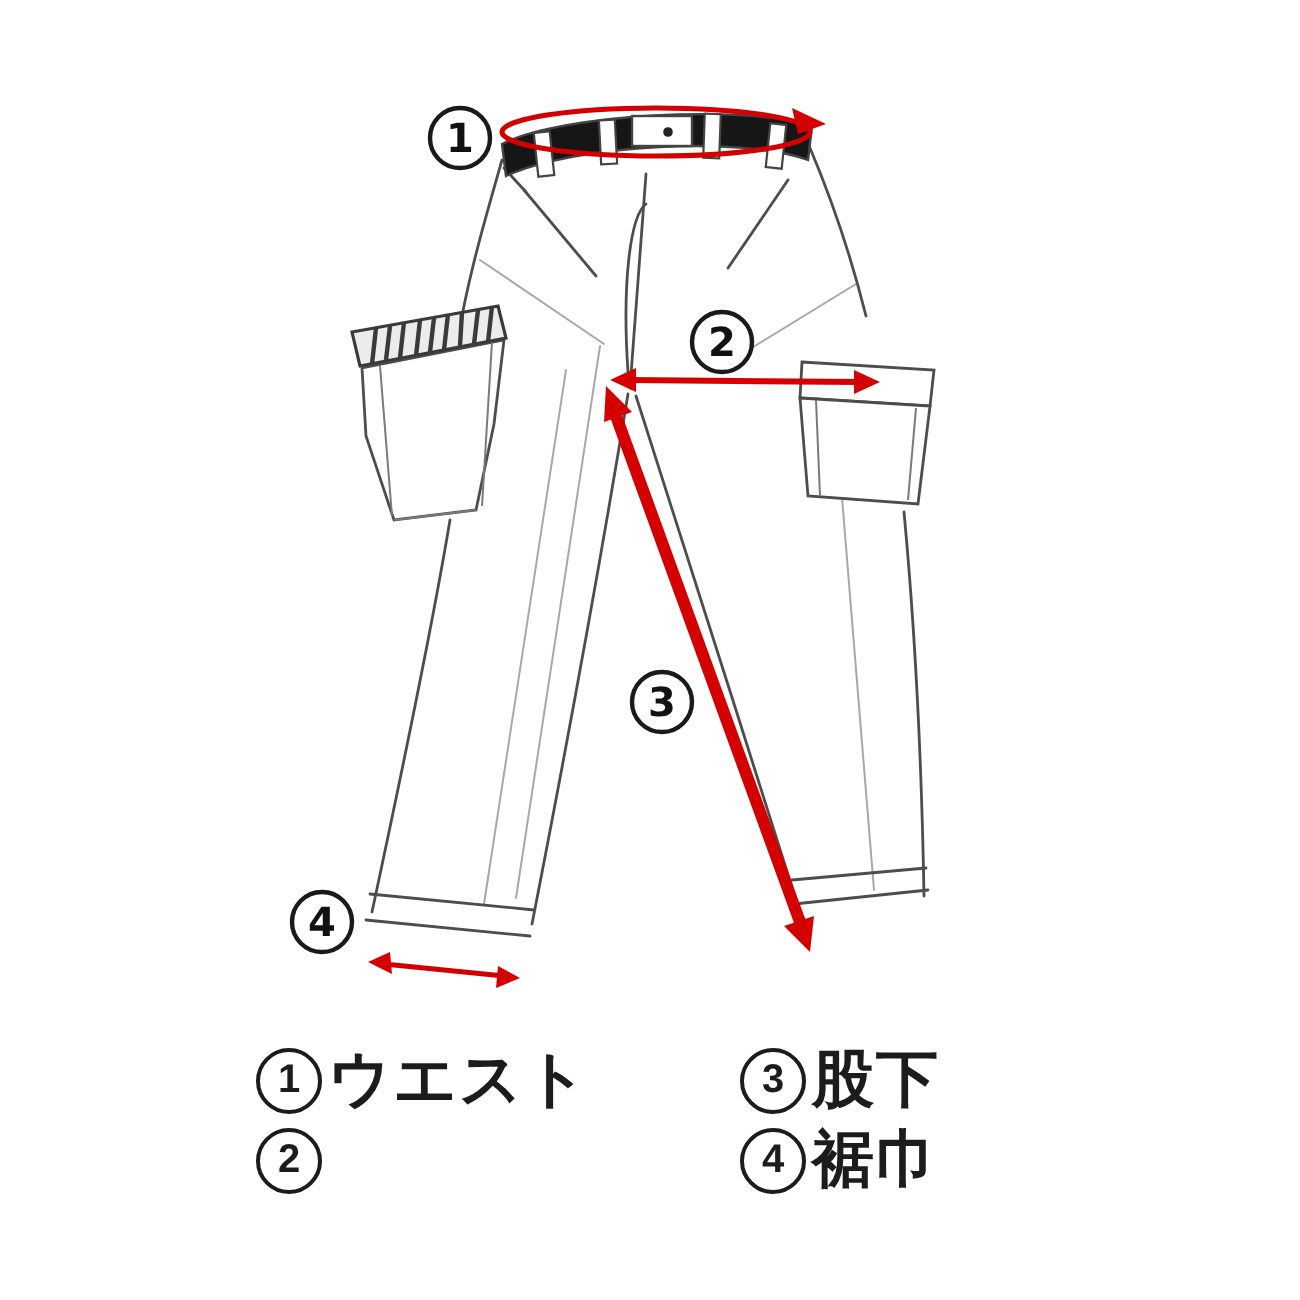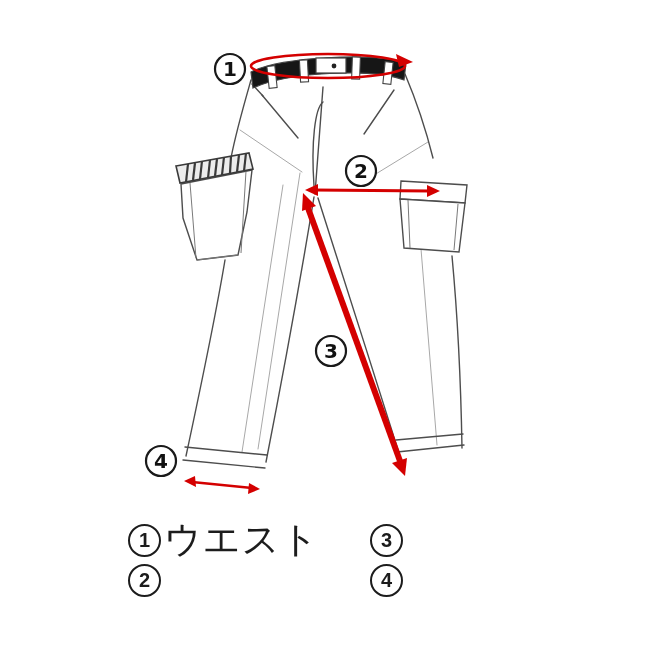--- a/index.html
+++ b/index.html
@@ -42,22 +42,22 @@
     border: 2.5px solid #1c1c1c;
     border-radius: 50%;
     align-items: center;
     justify-content: center;
     font-size: 20px;
     font-weight: bold;
     margin-right: 3px;
     flex: 0 0 auto;
   }
   .legend-label {
-    font-size: 37px;
-    font-weight: 400;
+    font-size: 31px;
+    font-weight: 700;
     letter-spacing: 1px;
   }
   .marker-text {
     font-family: "DejaVu Sans", "Liberation Sans", sans-serif;
     font-size: 20px;
     font-weight: bold;
     fill: #111111;
   }
 </style>
 </head>
@@ -181,22 +181,24 @@
     </g>
   </svg>
 
   <div class="legend">
     <div class="legend-item">
       <span class="cnum">1</span>
       <span class="legend-label">ウエスト</span>
     </div>
     <div class="legend-item">
       <span class="cnum">3</span>
+      <span class="legend-label">股下</span>
     </div>
     <div class="legend-item">
       <span class="cnum">2</span>
     </div>
     <div class="legend-item">
       <span class="cnum">4</span>
+      <span class="legend-label">裾巾</span>
     </div>
   </div>
 
 </div>
 
 </body></html>

